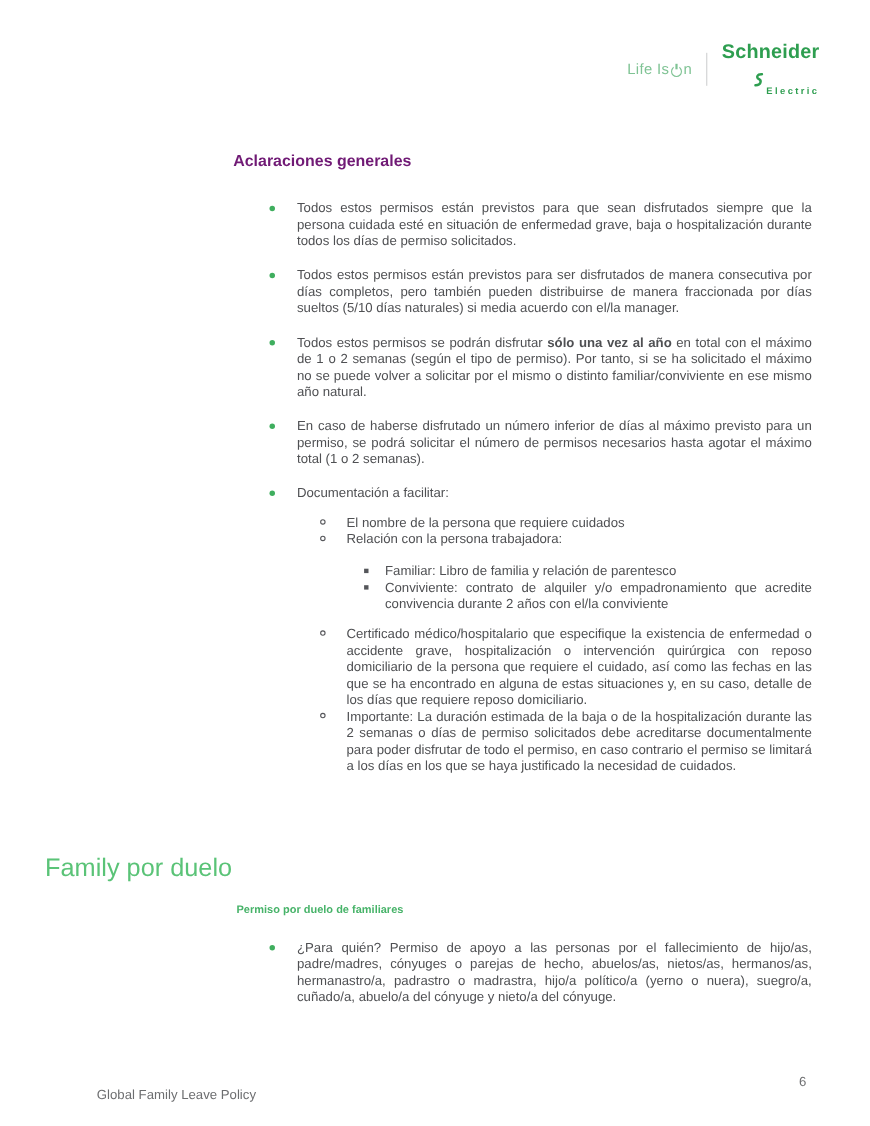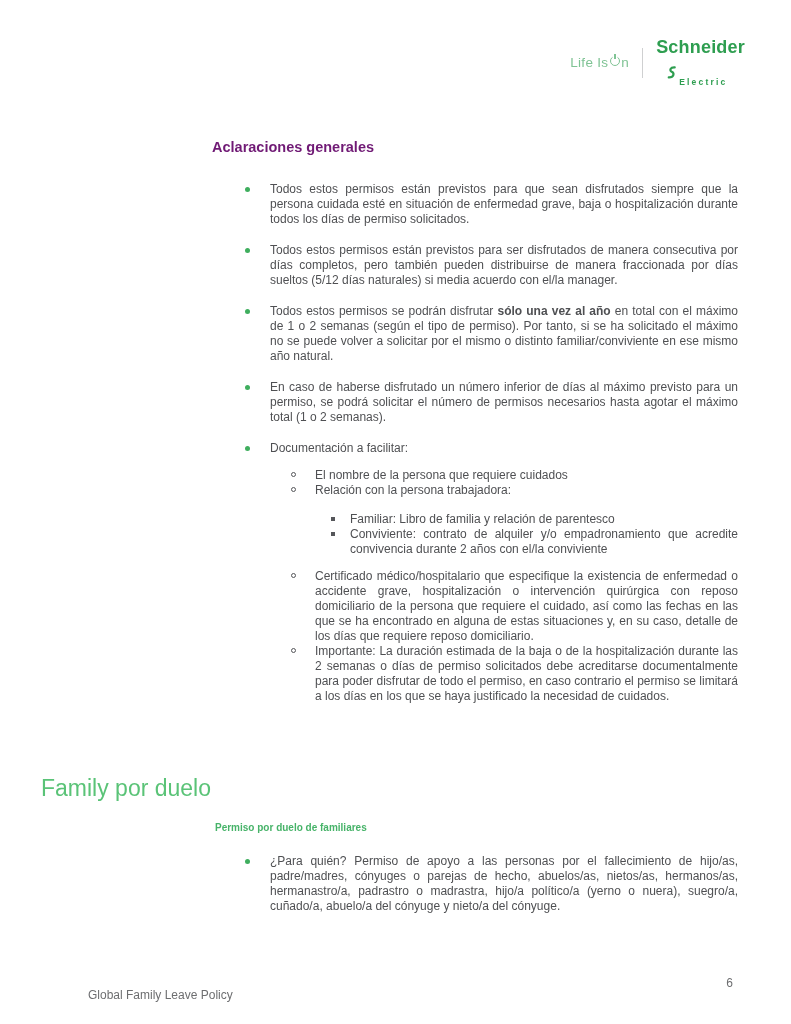--- a/index.html
+++ b/index.html
@@ -5,31 +5,31 @@
   * { margin:0; padding:0; box-sizing:border-box; }
   html,body { background:#ffffff; }
   body { font-family:"Liberation Sans", sans-serif; }
   .page {
     position:relative; width:791px; height:1024px; background:#ffffff;
     overflow:hidden; color:#4f5053;
   }
 
   
   .logo { position:absolute; top:38px; right:46px; display:flex; align-items:center; }
-  .tagline { display:flex; align-items:flex-start; font-size:13.5px; color:#7fc394; letter-spacing:.3px; }
+  .tagline { display:flex; align-items:flex-end; font-size:13.5px; color:#7fc394; letter-spacing:.3px; }
   .power-o {
     display:inline-block; width:10px; height:10px; border:1.5px solid #7fc394;
     border-radius:50%; position:relative; margin:1px 1px 0 2px;
   }
   .power-bar {
     position:absolute; width:2px; height:5px; background:#7fc394;
     left:50%; top:-3px; transform:translateX(-50%); box-shadow:0 0 0 1.5px #ffffff;
   }
   .logo-divider { width:1px; height:30px; background:#cfd0d1; margin:0 13px; }
-  .brand { display:flex; flex-direction:column; align-items:flex-start; }
+  .brand { display:flex; flex-direction:column; align-items:flex-end; }
   .brand-name { font-size:18px; font-weight:700; color:#2e9e50; line-height:1; letter-spacing:.2px; }
   .brand-sub-row { display:flex; align-items:center; gap:2px; margin-top:1px; margin-left:10px; }
   .s-mark { width:11px; height:13px; }
   .brand-sub { font-size:8.5px; font-weight:700; color:#2e9e50; letter-spacing:2.2px;margin-top:20px; }
 
   
   .content { position:absolute; left:212px; top:140px; width:526px; }
   .content.final { top:842px;margin-top:12px; }
   .section-heading { font-size:14.5px; font-weight:700; color:#701a75; margin:0 0 27px 0; line-height:15px; }
 
@@ -82,21 +82,21 @@
   <section class="content">
     <h2 class="section-heading">Aclaraciones generales</h2>
 
     <div class="li l1">
       <span class="marker dot"></span>
       <span>Todos estos permisos están previstos para que sean disfrutados siempre que la persona cuidada esté en situación de enfermedad grave, baja o hospitalización durante todos los días de permiso solicitados.</span>
     </div>
 
     <div class="li l1">
       <span class="marker dot"></span>
-      <span>Todos estos permisos están previstos para ser disfrutados de manera consecutiva por días completos, pero también pueden distribuirse de manera fraccionada por días sueltos (5/12 días naturales) si media acuerdo con el/la manager.</span>
+      <span>Todos estos permisos están previstos para ser disfrutados de manera consecutiva por días completos, pero también pueden distribuirse de manera fraccionada por días sueltos (5/10 días naturales) si media acuerdo con el/la manager.</span>
     </div>
 
     <div class="li l1">
       <span class="marker dot"></span>
       <span>Todos estos permisos se podrán disfrutar </span><span class="b">sólo una vez al año</span><span> en total con el máximo de 1 o 2 semanas (según el tipo de permiso). Por tanto, si se ha solicitado el máximo no se puede volver a solicitar por el mismo o distinto familiar/conviviente en ese mismo año natural.</span>
     </div>
 
     <div class="li l1">
       <span class="marker dot"></span>
       <span>En caso de haberse disfrutado un número inferior de días al máximo previsto para un permiso, se podrá solicitar el número de permisos necesarios hasta agotar el máximo total (1 o 2 semanas).</span>

